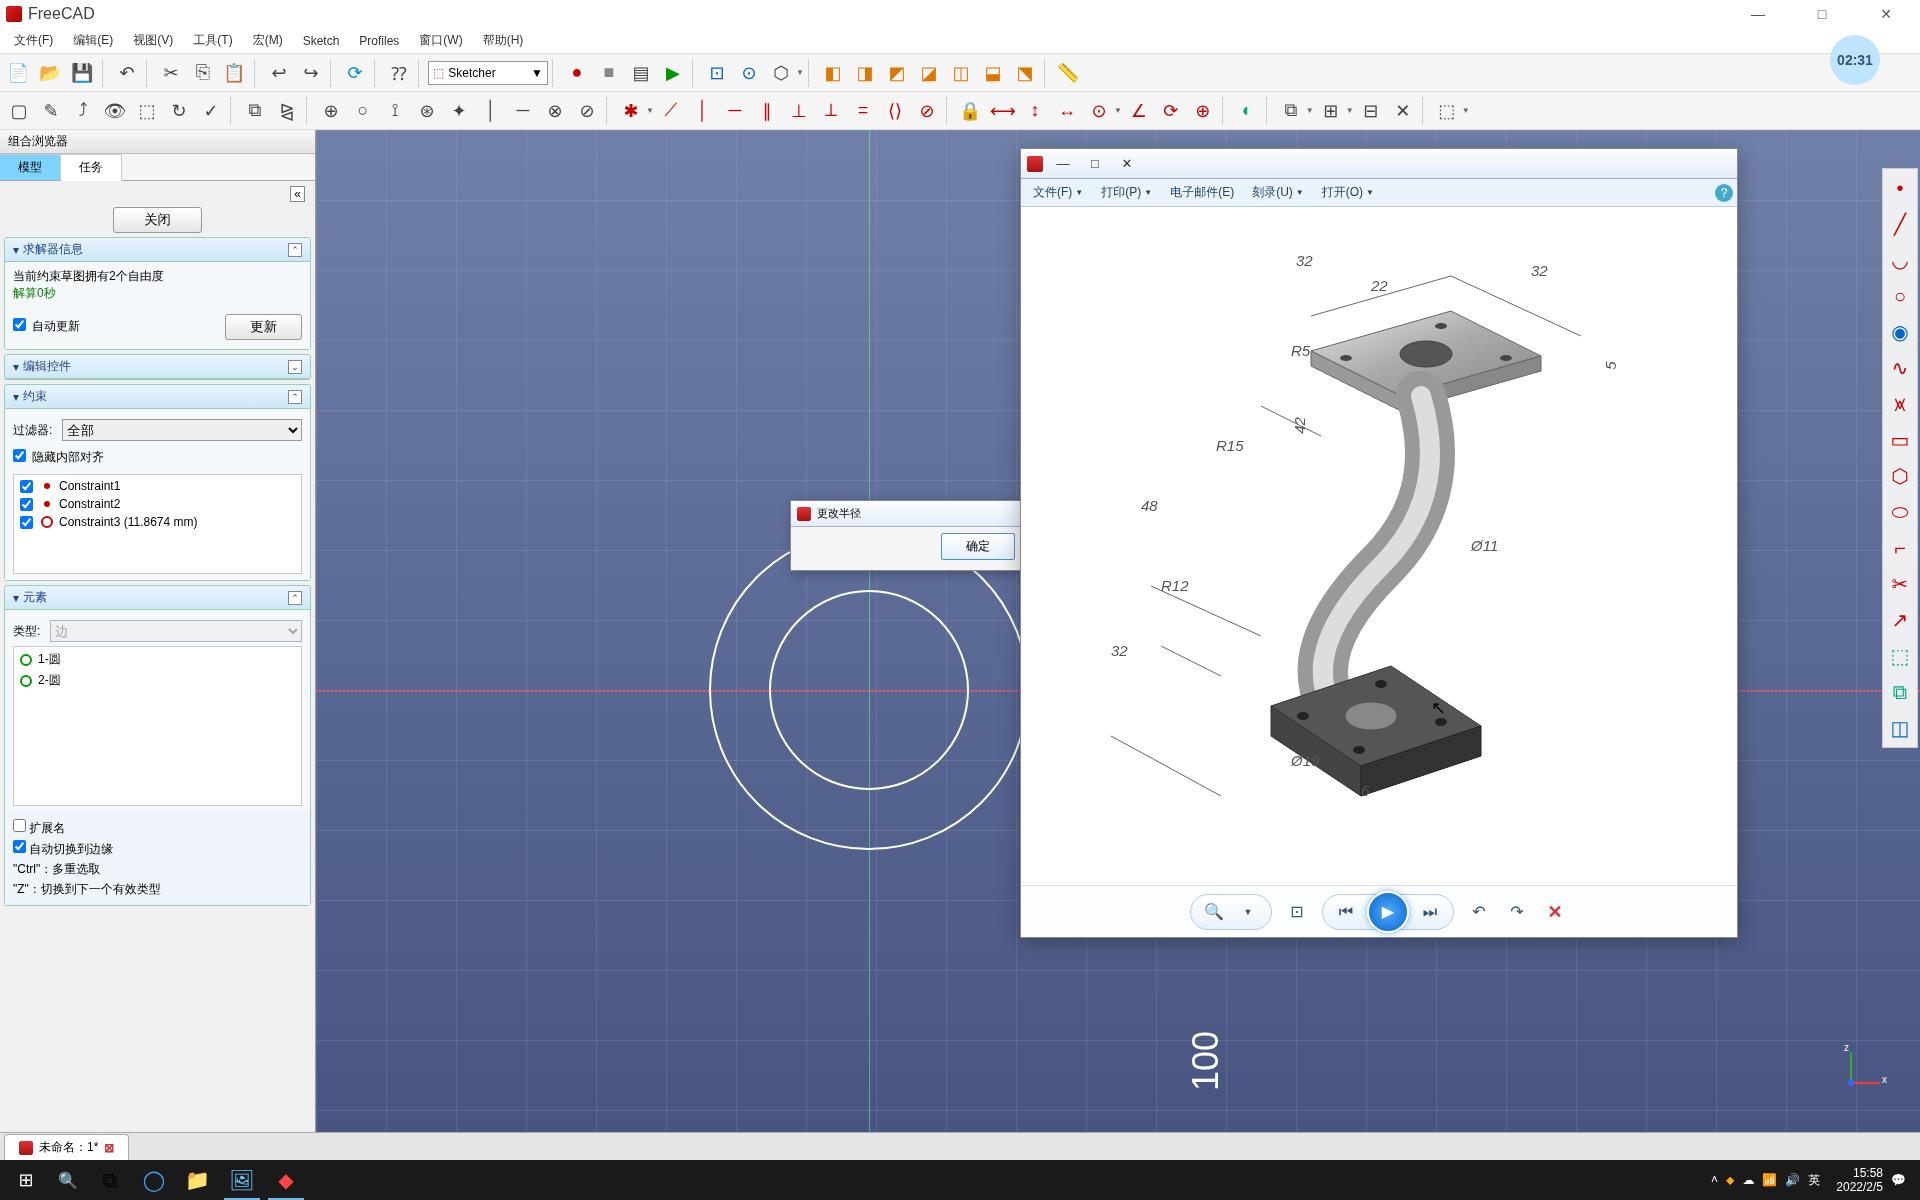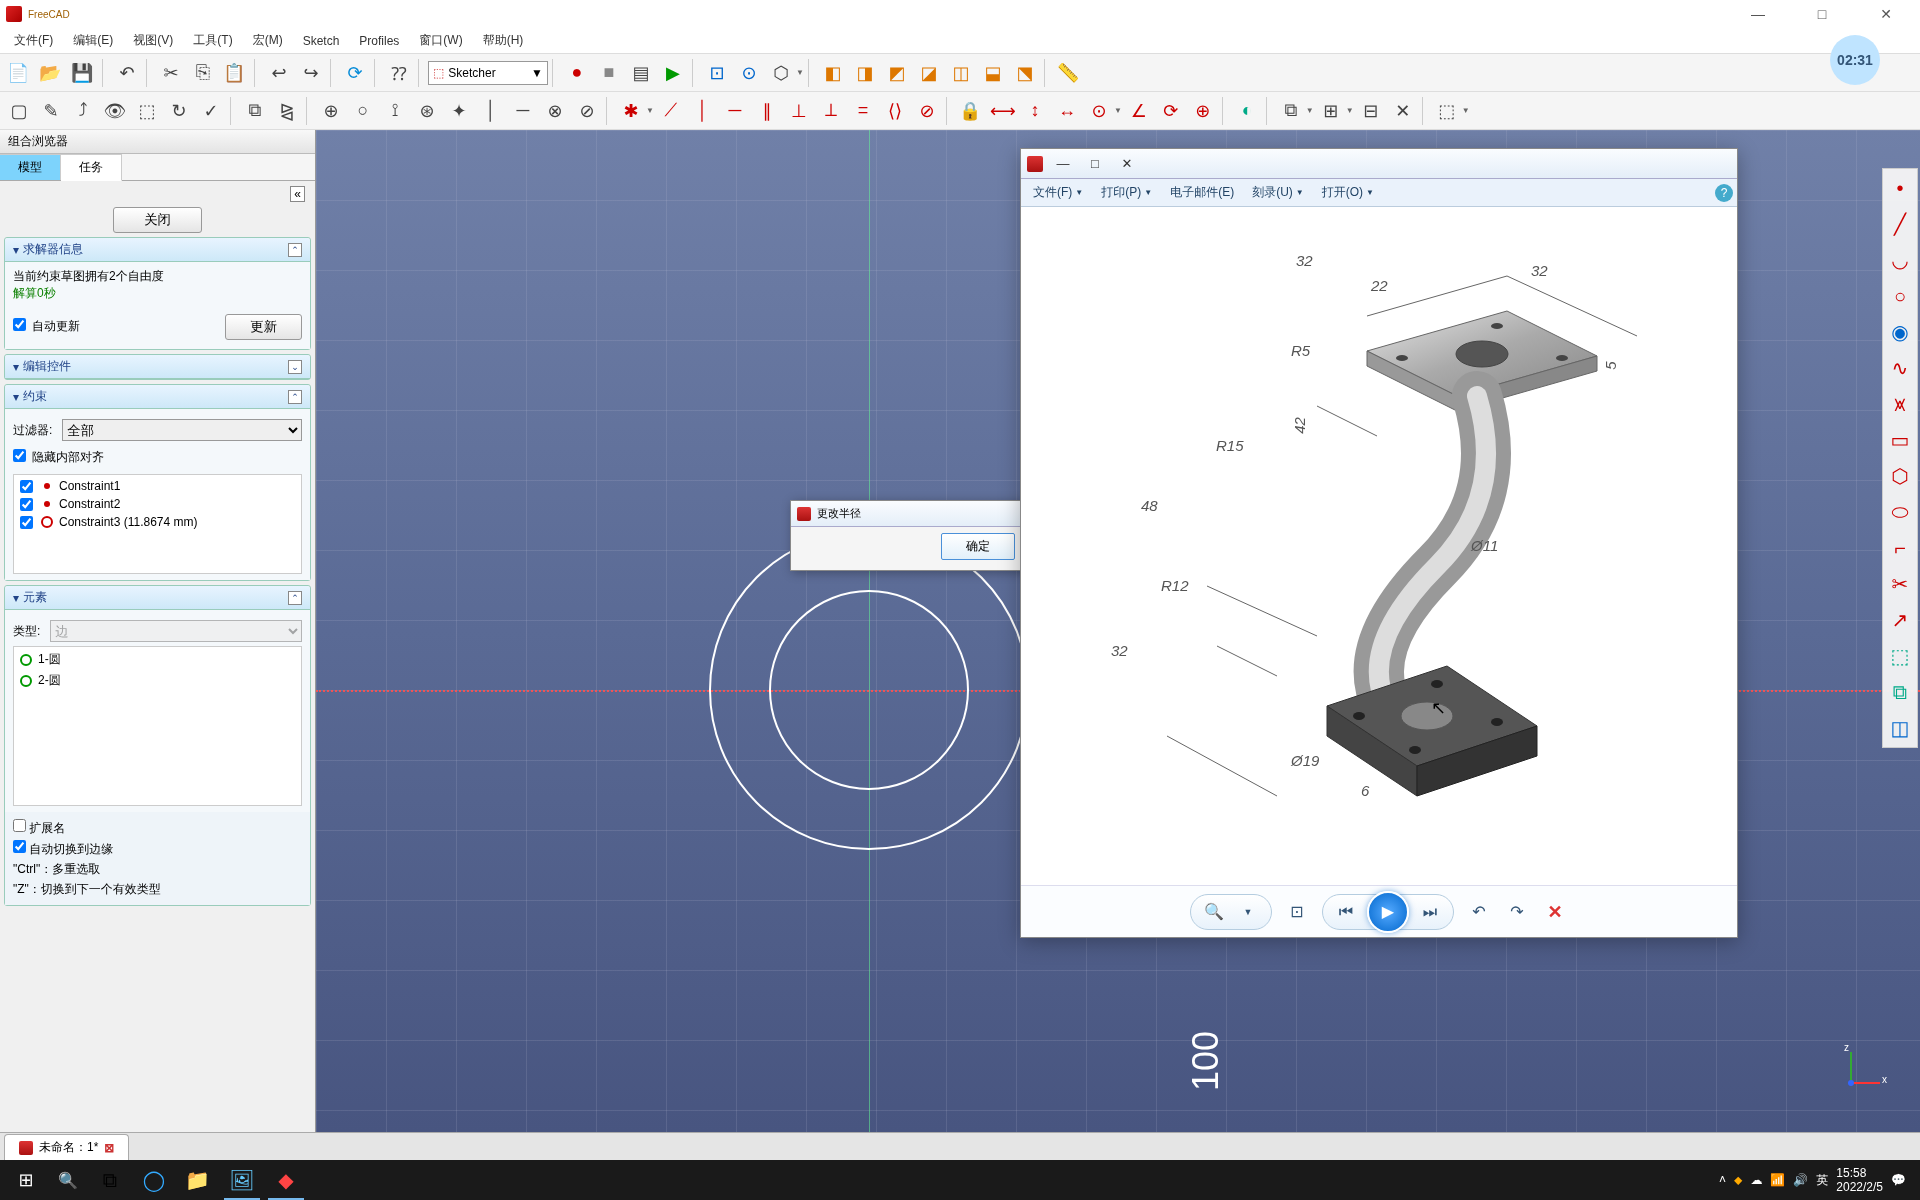--- a/index.html
+++ b/index.html
@@ -1,21 +1,21 @@
 <!DOCTYPE html>
 <html><head>
 <meta charset="utf-8">
 <style>
 * { margin: 0; padding: 0; box-sizing: border-box; font-family: "Microsoft YaHei", Tahoma, sans-serif; }
 body { width: 1920px; height: 1200px; background: #f0f0f0; overflow: hidden; position: relative; font-size: 12px; }
 
 
 .titlebar { height: 28px; background: #fff; display: flex; align-items: center; padding: 0 6px; }
 .titlebar .app-icon { width: 16px; height: 16px; background: linear-gradient(135deg,#d22,#a00); margin-right: 6px; border-radius: 2px; }
-.titlebar .title { flex: 1; font-size: 10px; color: #a16207; }
+.titlebar .title { flex: 1; font-size: 16px; color: #404040; }
 .titlebar .win-controls { display: flex; gap: 24px; padding-right: 8px;}
 .titlebar .win-controls span { font-size: 14px; color: #555; cursor: pointer; width: 40px; text-align:center; }
 
 
 .menubar { height: 26px; background: #fff; display: flex; align-items: center; padding: 0 4px; border-bottom: 1px solid #ddd; }
 .menubar .menu-item { padding: 4px 10px; font-size: 12px; color: #333; cursor: pointer; }
 
 
 .toolbar-row { height: 38px; background: #f5f5f5; display: flex; align-items: center; padding: 2px 4px; border-bottom: 1px solid #ddd; gap: 2px; }
 .tool-btn { width: 30px; height: 30px; display: flex; align-items: center; justify-content: center; cursor: pointer; border-radius: 3px; font-size: 18px; color: #444; position:relative;}
@@ -93,21 +93,21 @@
 .photo-viewer{position:absolute;left:1020px;top:148px;width:718px;height:790px;background:#fff;border:1px solid #888;box-shadow:0 4px 20px rgba(0,0,0,.3);}
 .pv-title{height:30px;background:linear-gradient(#fafcff,#e4eef8);display:flex;align-items:center;padding:0 6px;border-bottom:1px solid #aac;}
 .pv-title .icon{width:16px;height:16px;background:linear-gradient(#d33,#a11);margin-right:6px;border-radius:2px;}
 .pv-title .t{flex:1;font-size:12px;}
 .pv-title .wbtns{display:flex;gap:4px;}
 .pv-title .wbtns span{width:28px;height:20px;display:flex;align-items:center;justify-content:center;font-size:13px;color:#333;cursor:pointer;}
 .pv-menu{height:28px;background:#eaf2fb;border-bottom:1px solid #bcd;display:flex;align-items:center;padding:0 4px;gap:2px;}
 .pv-menu .m{padding:3px 8px;font-size:12px;color:#246;cursor:pointer;display:flex;align-items:center;gap:3px;}
 .pv-menu .m .arr{font-size:8px;}
 .pv-menu .help{margin-left:auto;width:18px;height:18px;background:#4ac;color:#fff;border-radius:50%;text-align:center;line-height:18px;font-size:12px;}
-.pv-image{height:calc(100% - 30px - 28px - 52px);background:#fff;position:relative;display:flex;align-items:center;justify-content:flex-end;}
+.pv-image{height:calc(100% - 30px - 28px - 52px);background:#fff;position:relative;display:flex;align-items:center;justify-content:flex-start;}
 .pv-dims{position:absolute;font-size:15px;color:#555;font-style:italic;}
 .pv-controls{height:52px;display:flex;align-items:center;justify-content:center;gap:12px;background:#fbfdff;border-top:1px solid #dde;}
 .pv-ctrl-group{display:flex;align-items:center;background:linear-gradient(#fff,#e8f2fb);border:1px solid #b5cde0;border-radius:20px;padding:3px 10px;gap:8px;height:36px;}
 .pv-ctrl{width:26px;height:26px;display:flex;align-items:center;justify-content:center;color:#357;font-size:16px;cursor:pointer;}
 .pv-ctrl.big{width:42px;height:42px;background:radial-gradient(#5af,#06c);border-radius:50%;color:#fff;border:2px solid #fff;box-shadow:0 0 6px rgba(0,100,200,.5);}
 .pv-ctrl.del{color:#d33;font-size:18px;font-weight:bold;}
 
 
 .dialog{position:absolute;left:790px;top:500px;width:238px;background:#f5f5f5;border:1px solid #888;box-shadow:2px 2px 10px rgba(0,0,0,.3);}
 .dialog .dlg-title{height:26px;background:linear-gradient(#fafcff,#e4eef8);display:flex;align-items:center;padding:0 6px;border-bottom:1px solid #aac;}
@@ -125,21 +125,21 @@
 .doc-tab{padding:4px 14px;background:#fff;border:1px solid #aaa;border-bottom:none;border-radius:4px 4px 0 0;font-size:12px;display:flex;align-items:center;gap:6px;cursor:pointer;}
 .doc-tab .icon{width:14px;height:14px;background:linear-gradient(#d33,#a11);border-radius:2px;}
 .doc-tab .close{color:#c33;font-weight:bold;cursor:pointer;}
 
 
 .taskbar{position:absolute;bottom:0;left:0;right:0;height:40px;background:#1a1a1a;display:flex;align-items:center;padding:0 4px;}
 .taskbar .start{width:44px;height:40px;display:flex;align-items:center;justify-content:center;color:#fff;font-size:18px;cursor:pointer;}
 .taskbar .task-icon{width:44px;height:40px;display:flex;align-items:center;justify-content:center;font-size:20px;cursor:pointer;position:relative;}
 .taskbar .task-icon.active::after{content:"";position:absolute;bottom:0;left:4px;right:4px;height:2px;background:#76b9ed;}
 .taskbar .tray{margin-left:auto;display:flex;align-items:center;gap:8px;padding:0 10px;color:#fff;font-size:12px;}
-.taskbar .tray .clock{text-align:left;line-height:1.2;}
+.taskbar .tray .clock{text-align:right;line-height:1.2;margin-left:8px;}
 .task-search{width:40px;height:40px;display:flex;align-items:center;justify-content:center;color:#fff;font-size:16px;}
 
 
 .mouse-cursor{position:absolute;left:410px;top:490px;font-size:18px;color:#000;}
 </style>
 </head>
 <body>
 
 <div class="titlebar">
   <div class="app-icon"></div>

